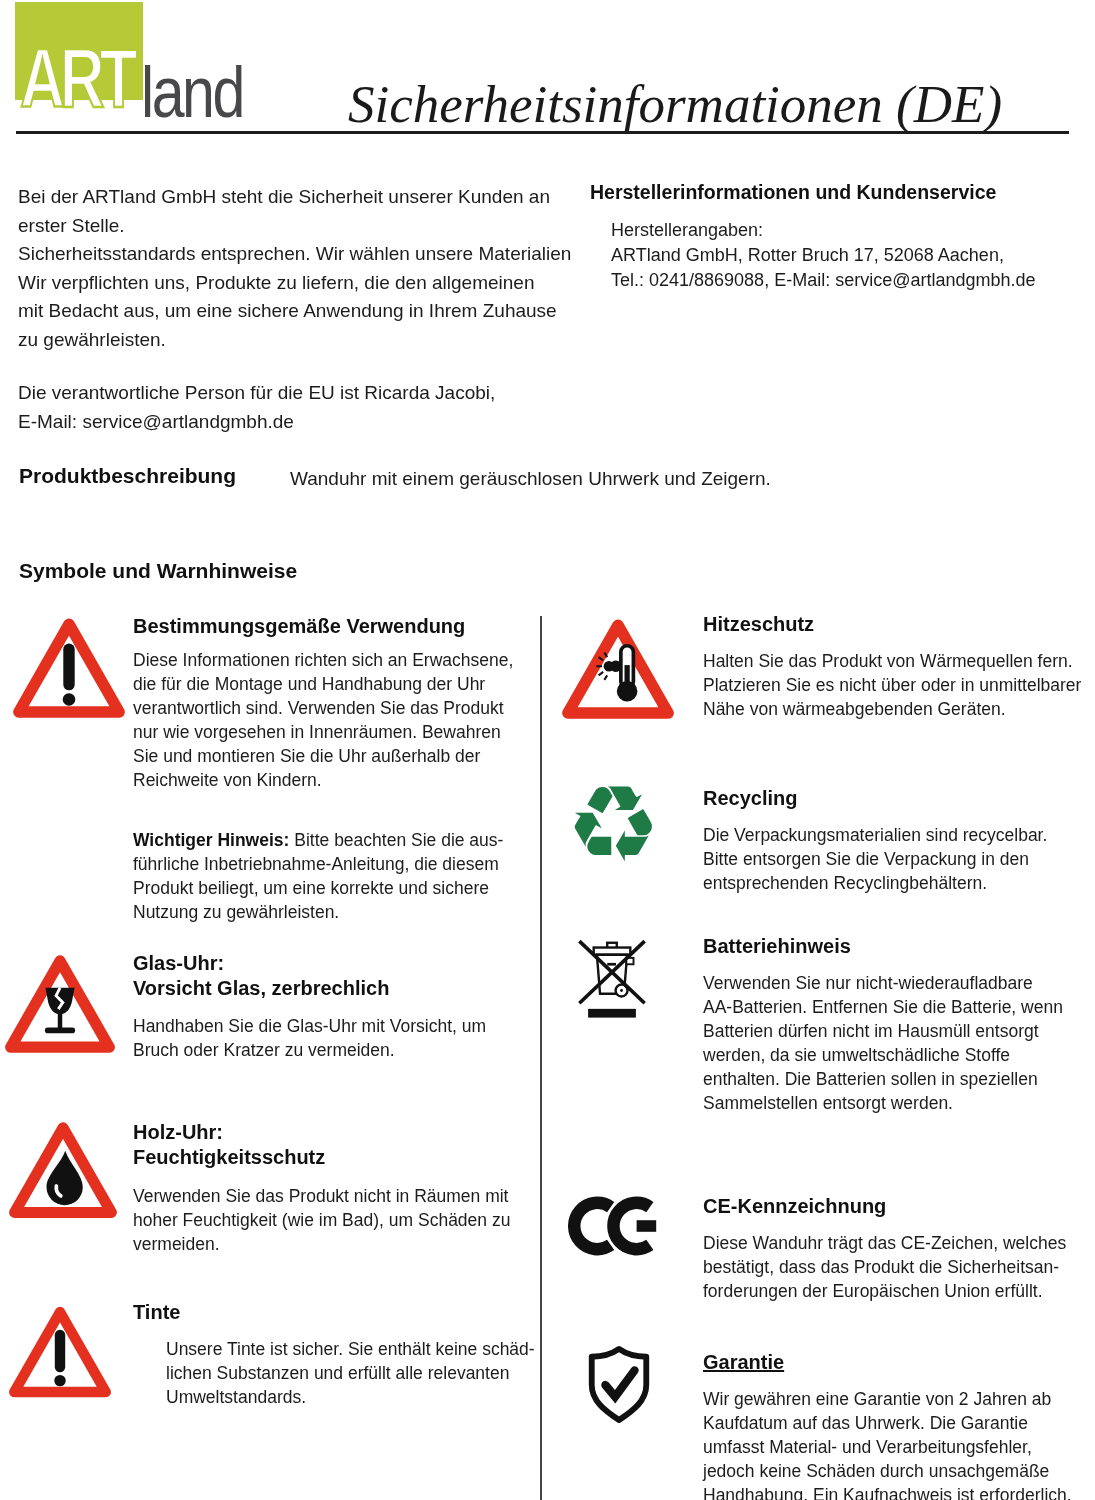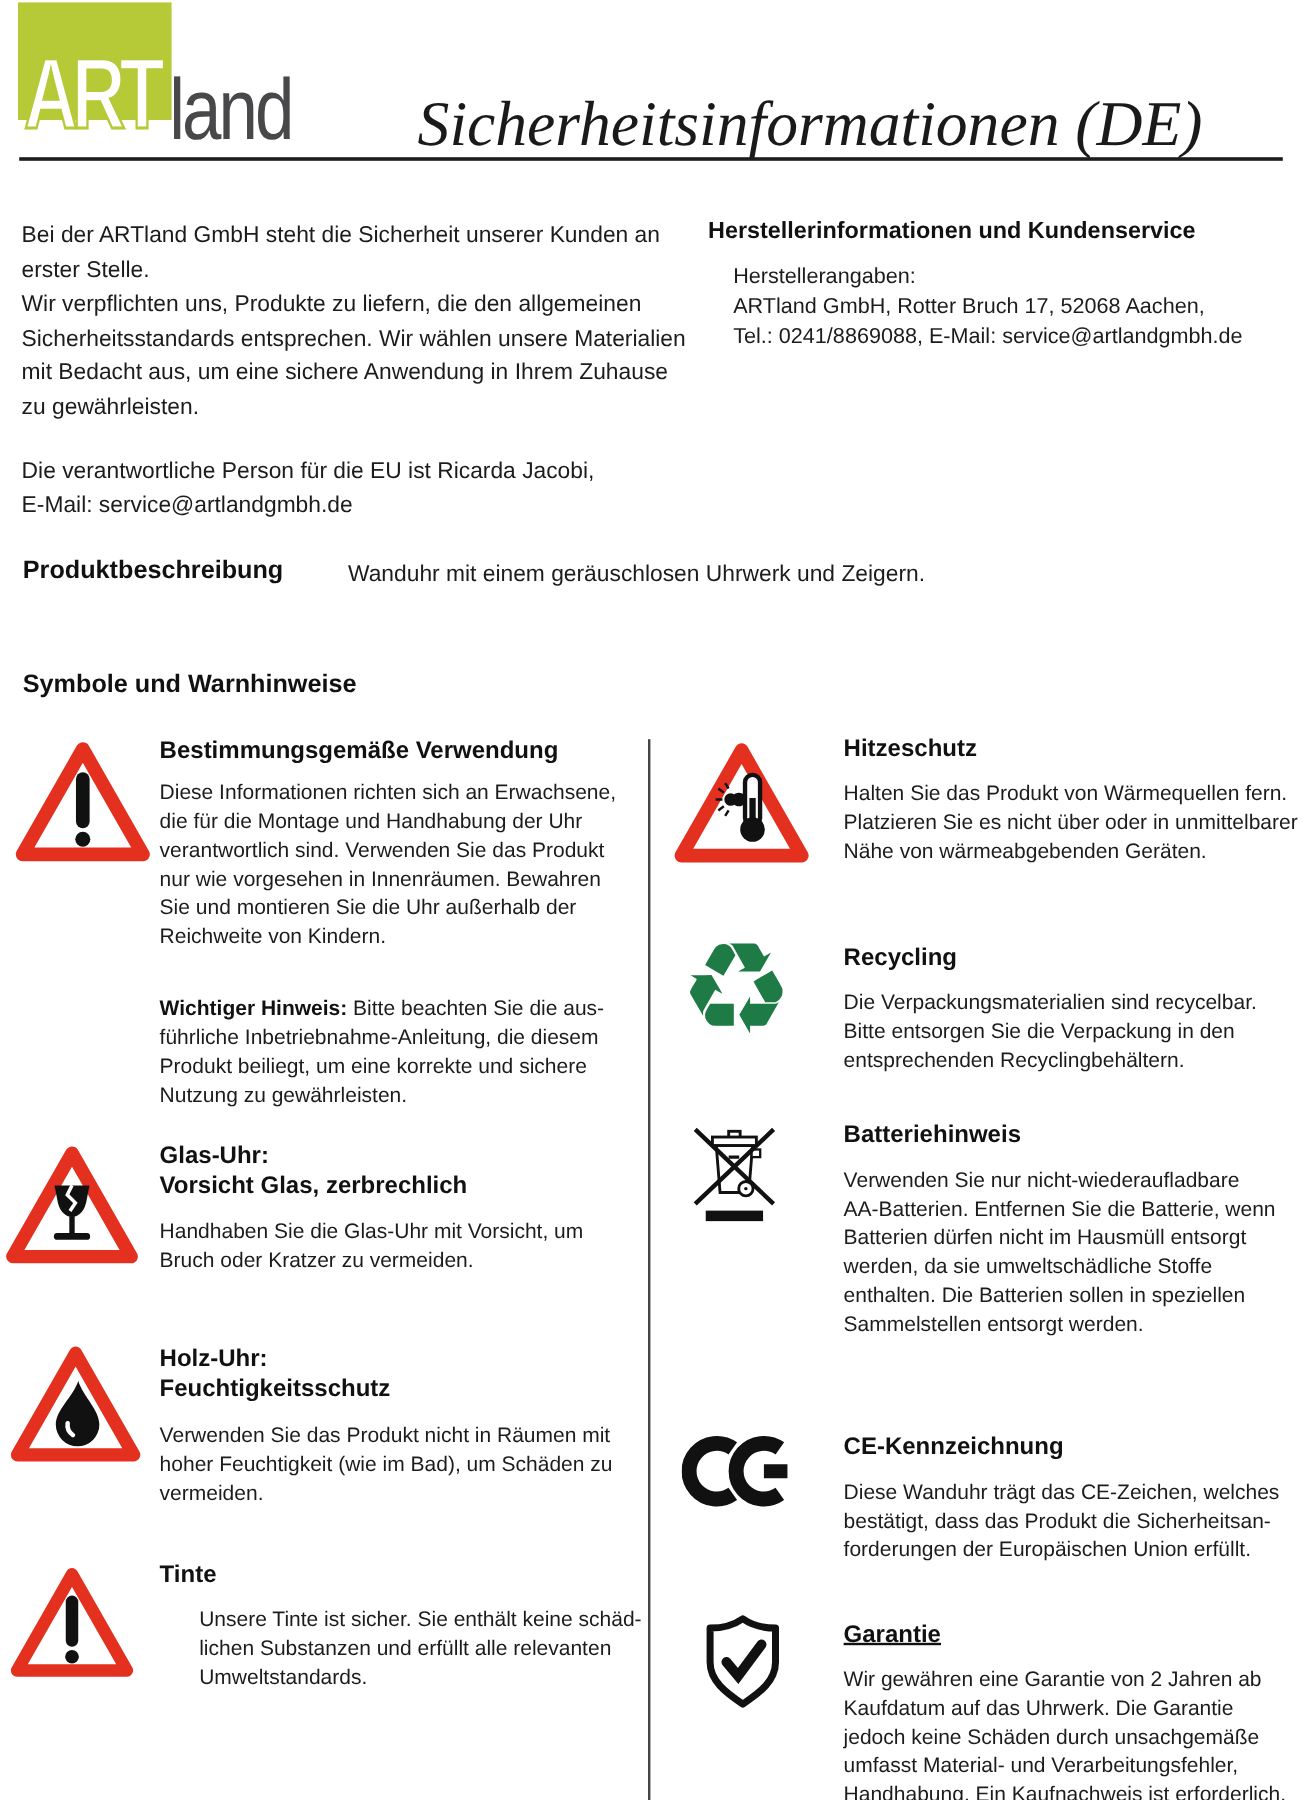--- a/index.html
+++ b/index.html
@@ -46,22 +46,22 @@
 
 <div class="abs logo-square"></div>
 <div class="abs logo-art">ART</div>
 <div class="abs logo-land">land</div>
 <div class="abs doc-title">Sicherheitsinformationen (DE)</div>
 <div class="abs header-rule"></div>
 
 <div class="abs intro" style="left:18px;top:183px;">
   <span class="line">Bei der ARTland GmbH steht die Sicherheit unserer Kunden an</span>
   <span class="line">erster Stelle.</span>
+  <span class="line">Sicherheitsstandards entsprechen. Wir wählen unsere Materialien</span>
   <span class="line">Wir verpflichten uns, Produkte zu liefern, die den allgemeinen</span>
-  <span class="line">Sicherheitsstandards entsprechen. Wir wählen unsere Materialien</span>
   <span class="line">mit Bedacht aus, um eine sichere Anwendung in Ihrem Zuhause</span>
   <span class="line">zu gewährleisten.</span>
 </div>
 <div class="abs intro" style="left:18px;top:379px;">
   <span class="line">Die verantwortliche Person für die EU ist Ricarda Jacobi,</span>
   <span class="line">E-Mail: service@artlandgmbh.de</span>
 </div>
 
 <div class="abs mfr-title">Herstellerinformationen und Kundenservice</div>
 <div class="abs mfr-lines">
@@ -228,16 +228,16 @@
     <path d="M38,5 C45,10 56,13 66,13 V42 C66,58 53,68 38,78 C23,68 10,58 10,42 V13 C20,13 31,10 38,5 Z" fill="#ffffff" stroke="#111111" stroke-width="6" stroke-linejoin="round"></path>
     <path d="M24,42 L34,54 L54,27" fill="none" stroke="#111111" stroke-width="8.5" stroke-linecap="round" stroke-linejoin="miter"></path>
   </svg>
 </div>
 <div class="abs sym-title" style="left:703px;top:1350px;text-decoration:underline;">
   <span class="line">Garantie</span>
 </div>
 <div class="abs sym-body" style="left:703px;top:1387px;">
   <span class="line">Wir gewähren eine Garantie von 2 Jahren ab</span>
   <span class="line">Kaufdatum auf das Uhrwerk. Die Garantie</span>
+  <span class="line">umfasst Material- und Verarbeitungsfehler,</span>
   <span class="line">jedoch keine Schäden durch unsachgemäße</span>
-  <span class="line">umfasst Material- und Verarbeitungsfehler,</span>
   <span class="line">Handhabung. Ein Kaufnachweis ist erforderlich.</span>
 </div>
 
 </body></html>

